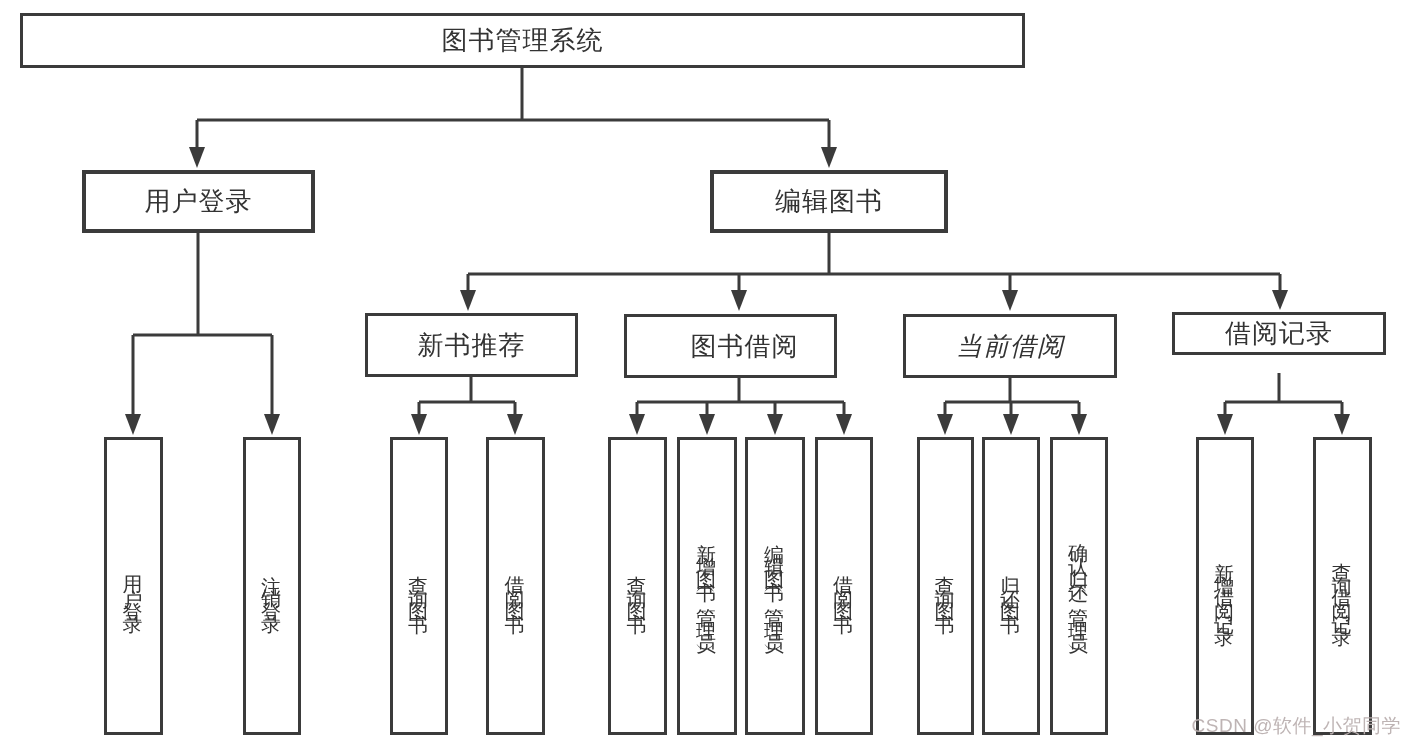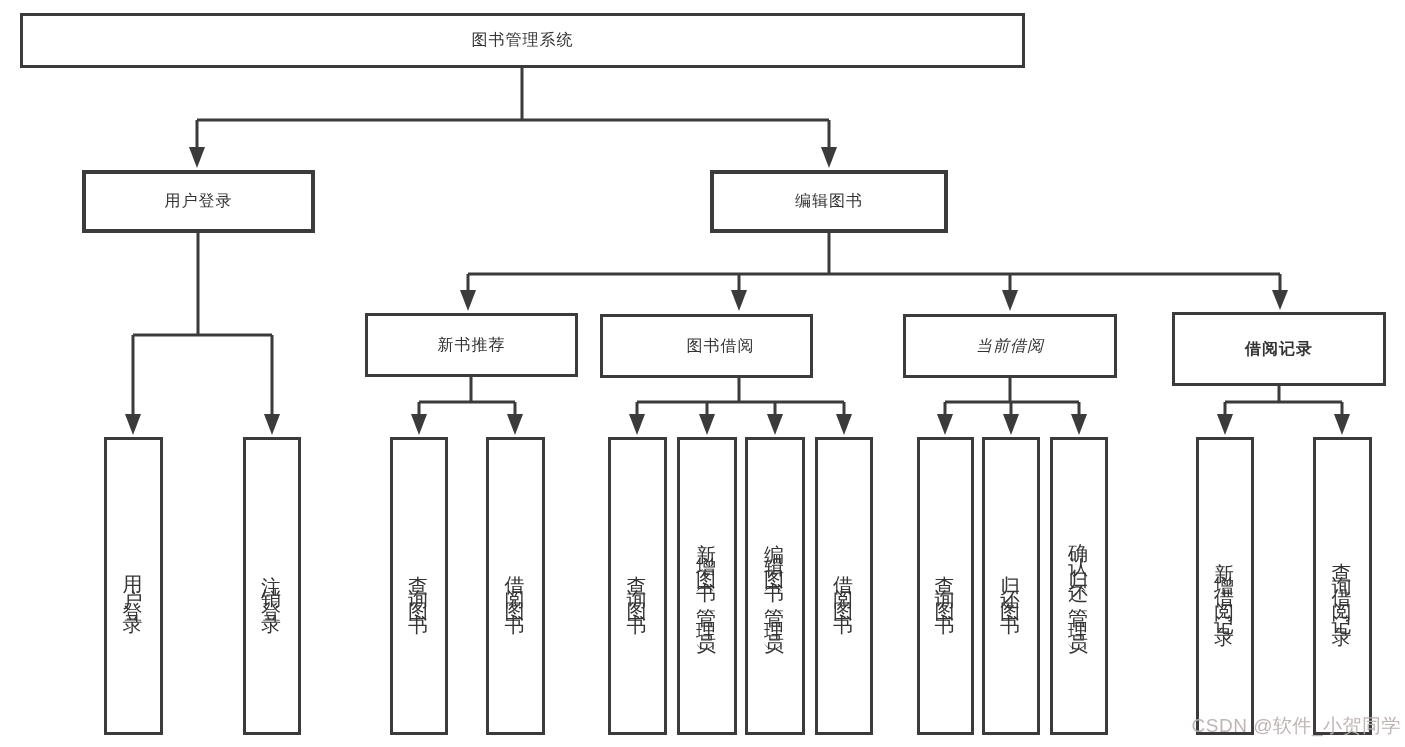--- a/index.html
+++ b/index.html
@@ -17,21 +17,21 @@
     width: 1405px; height: 747px;
   }
   .hbox {
     position: absolute;
     box-sizing: border-box;
     background: #ffffff;
     border: 3px solid #3b3b3b;
     display: flex;
     align-items: center;
     justify-content: center;
-    font-size: 16px;
+    font-size: 26px;
     color: #333333;
     letter-spacing: 1px;
     z-index: 2;
   }
   .hbox.bold { border-width: 4px; }
   .vbox {
     position: absolute;
     box-sizing: border-box;
     background: #ffffff;
     border: 3px solid #3b3b3b;
@@ -44,23 +44,23 @@
     letter-spacing: 13px;
     color: #333333;
     z-index: 2;
     overflow: hidden;
   }
   
   .n-root  { left: 20px;  top: 13px;  width: 1005px; height: 55px; }
   .n-login { left: 82px;  top: 170px; width: 233px;  height: 63px; }
   .n-mgmt  { left: 710px; top: 170px; width: 238px;  height: 63px; }
   .n-newbk { left: 365px; top: 313px; width: 213px;  height: 64px; }
-  .n-bkbor { left: 600px; top: 314px; width: 213px;  height: 64px; padding-left: 28px; }
+  .n-bkbor { left: 624px; top: 314px; width: 213px;  height: 64px; padding-left: 28px; }
   .n-curbr { left: 903px; top: 314px; width: 214px;  height: 64px; font-style: italic; }
-  .n-brrec { left: 1172px;top: 312px; width: 214px;  height: 74px; font-weight: bold; }
+  .n-brrec { left: 1172px;top: 312px; width: 214px;  height: 43px; }
   .lf { top: 437px; height: 298px; }
   .lf-1a { left: 104px;  width: 59px; }
   .lf-1b { left: 243px;  width: 58px; }
   .lf-2a { left: 390px;  width: 58px; }
   .lf-2b { left: 486px;  width: 59px; }
   .lf-3a { left: 608px;  width: 59px; }
   .lf-3b { left: 677px;  width: 60px; }
   .lf-3c { left: 745px;  width: 60px; }
   .lf-3d { left: 815px;  width: 58px; }
   .lf-4a { left: 917px;  width: 57px; }

